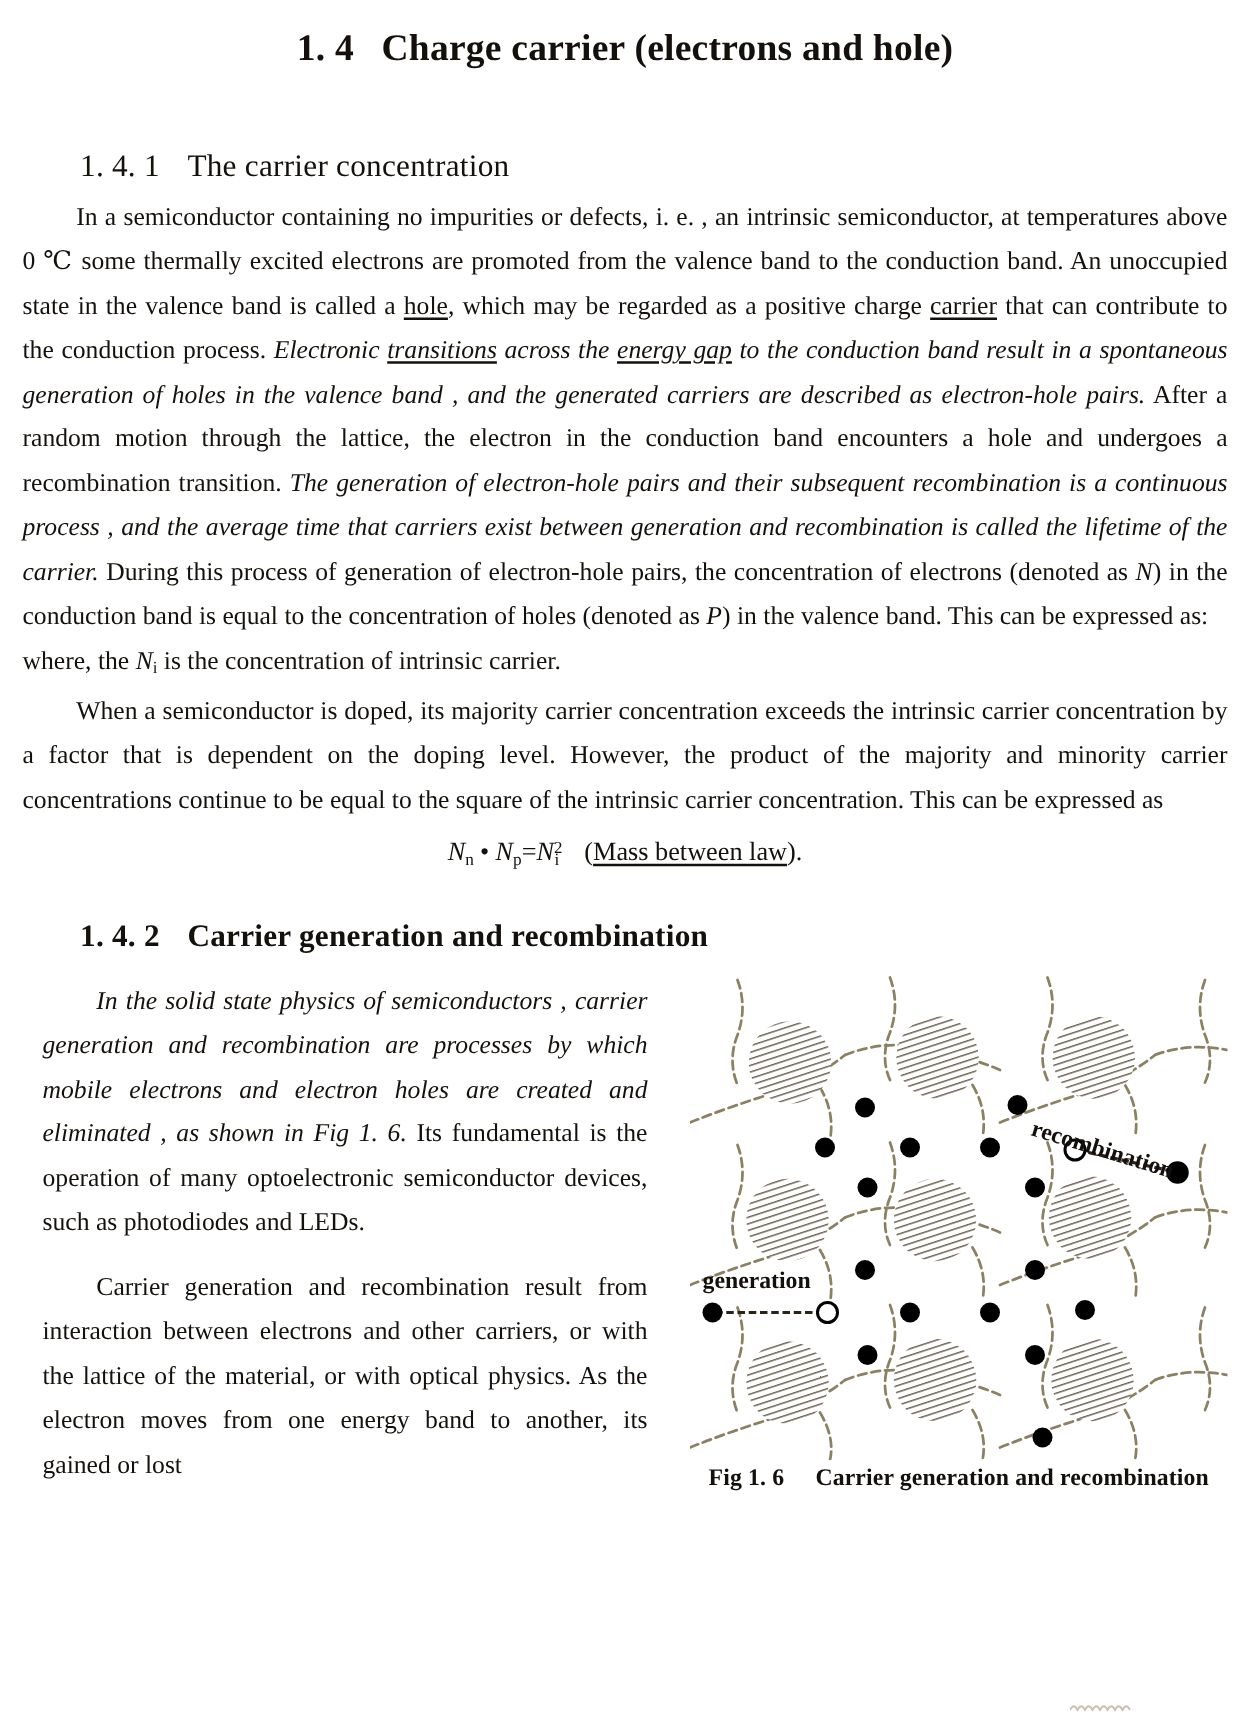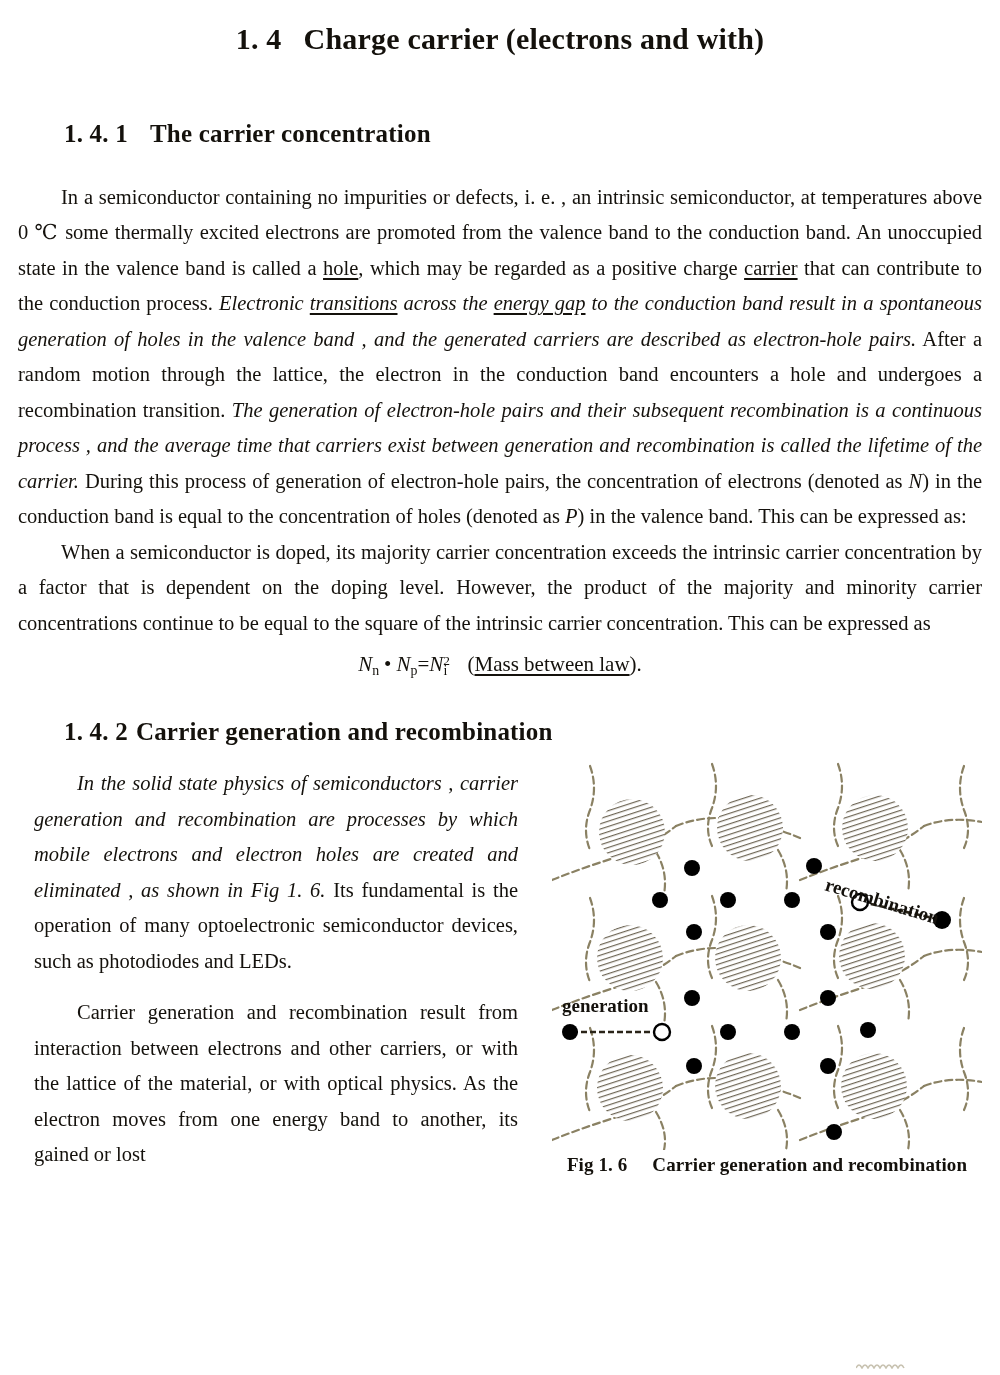--- a/index.html
+++ b/index.html
@@ -29,37 +29,37 @@
     font-weight: bold;
     text-align: center;
     margin: 20px 0 0 0;
     letter-spacing: .2px;
     line-height: 1.25;
   }
   h1.sec-title .num { margin-right: 22px; margin-top: 39px; }
 
   h2.sub-title {
     font-size: 25px;
-    font-weight: bold;
+    font-weight: normal;
     margin: 62px 0 0 46px;
     letter-spacing: .2px;
   }
   h2.sub-title .num { margin-right: 22px; }
 
   h2.sub-title-2 {
     font-size: 25px;
     font-weight: bold;
     margin: 0 0 0 46px;
     letter-spacing: .2px;
   }
-  h2.sub-title-2 .num { margin-right: 8px; }
+  h2.sub-title-2 .num { margin-right: 22px; }
 
   
   .body-block {
-    margin-top: 32px;
+    margin-top: 9px;
     font-size: 20.5px;
     line-height: 35.5px;
     text-align: justify;
     text-justify: inter-word;
   }
   .body-block p { margin: 0; }
   .indent { text-indent: 2.1em; }
 
   .it { font-style: italic; }
   .u  { text-decoration: underline; text-underline-offset: 3px; }
@@ -115,31 +115,32 @@
     height: 7px;
     opacity: .55;
   }
 </style>
 </head>
 <body>
 
 <div class="page">
 
   <h1 class="sec-title">
-    <span class="num">1. 4</span><span>Charge carrier (electrons and with)</span>
+    <span class="num">1. 4</span><span>Charge carrier (electrons and hole)</span>
   </h1>
 
   <h2 class="sub-title">
     <span class="num">1. 4. 1</span><span>The carrier concentration</span>
   </h2>
 
   <div class="body-block">
     <p class="indent"><span>In a semiconductor containing no impurities or defects, i. e. , an intrinsic semiconductor, at temperatures above 0 ℃ some thermally excited electrons are promoted from the valence band to the conduction band. An unoccupied state in the valence band is called a </span><span class="u">hole</span><span>, which may be regarded as a positive charge </span><span class="u">carrier</span><span> that can contribute to the conduction process. </span><span class="it">Electronic </span><span class="it u">transitions</span><span class="it"> across the </span><span class="it u">energy gap</span><span class="it"> to the conduction band result in a spontaneous generation of holes in the valence band , and the generated carriers are described as electron-hole pairs.</span><span> After a random motion through the lattice, the electron in the conduction band encounters a hole and undergoes a recombination transition. </span><span class="it">The generation of electron-hole pairs and their subsequent recombination is a continuous process , and the average time that carriers exist between generation and recombination is called the lifetime of the carrier.</span><span> During this process of generation of electron-hole pairs, the concentration of electrons (denoted as </span><span class="it">N</span><span>) in the conduction band is equal to the concentration of holes (denoted as </span><span class="it">P</span><span>) in the valence band. This can be expressed as:</span></p>
 
 
+    <p><span>where, the </span><span class="it">N</span><sub style="font-size:.66em;vertical-align:-0.28em">i</sub><span> is the concentration of intrinsic carrier.</span></p>
 
     <p class="indent">When a semiconductor is doped, its majority carrier concentration exceeds the intrinsic carrier concentration by a factor that is dependent on the doping level. However, the product of the majority and minority carrier concentrations continue to be equal to the square of the intrinsic carrier concentration. This can be expressed as</p>
 
     <div class="eq"><span class="v">N</span><sub>n</sub><span class="dot">•</span><span class="v">N</span><sub>p</sub><span>=</span><span class="v">N</span><sup>2</sup><sub style="margin-left:-0.46em">i</sub><span class="gap"></span><span>(</span><span class="u">Mass between law</span><span>).</span></div>
   </div>
 
   <h2 class="sub-title-2" style="margin-top:30px">
     <span class="num">1. 4. 2</span><span>Carrier generation and recombination</span>
   </h2>
 

